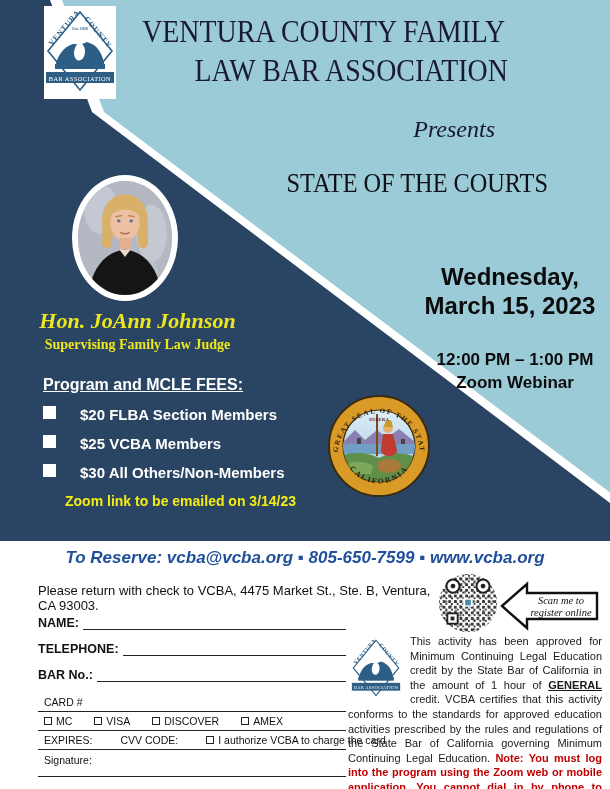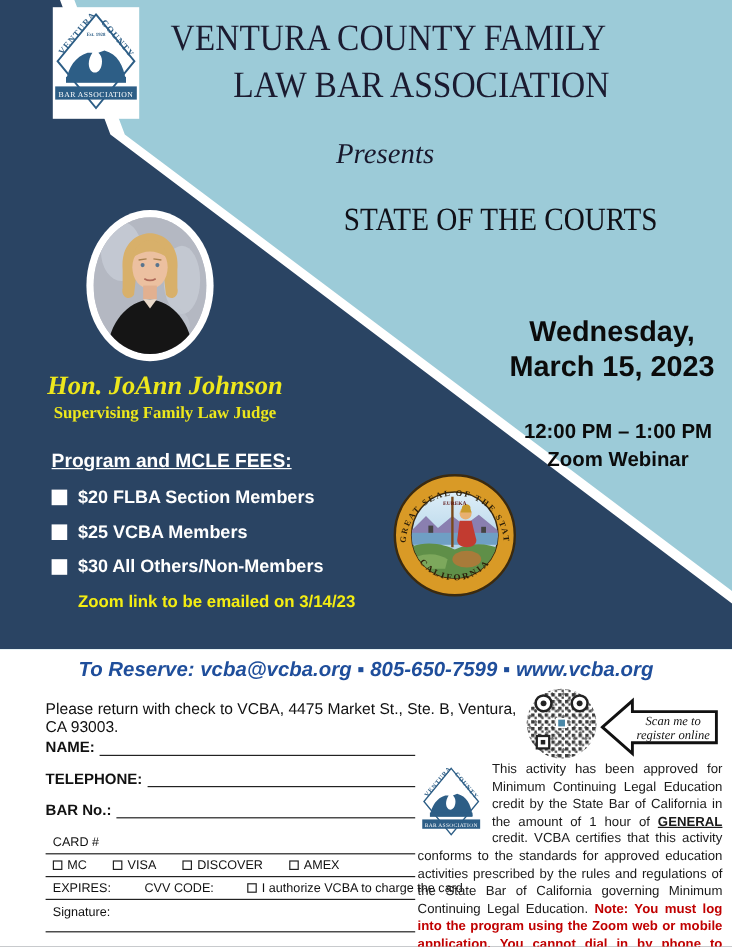--- a/index.html
+++ b/index.html
@@ -15,21 +15,21 @@
 
   
   .logo-box { position:absolute; left:44px; top:6px; width:72px; height:93px; background:#fff; }
   .logo-svg { width:100%; height:100%; display:block; }
 
   
   .title-block { position:absolute; left:95px; top:12px; width:430px; text-align:right;
     font-family:"Liberation Serif", serif; color:#1B1B30; font-size:31px; line-height:39px; font-weight:500; }
   .title-block .tline { display:inline-block; transform:scaleX(.9); white-space:nowrap; }
   .title-line2 { padding-left:48px; }
-  .presents { position:absolute; left:280px; top:116px; width:215px; text-align:left;
+  .presents { position:absolute; left:280px; top:116px; width:215px; text-align:right;
     font-family:"Liberation Serif", serif; font-style:italic; font-size:24px; color:#18182c; }
   .event-title { position:absolute; left:230px; top:168px; width:375px; text-align:center;
     font-family:"Liberation Serif", serif; font-size:27px; color:#101018; white-space:nowrap; }
   .event-title span { display:inline-block; transform:scaleX(.9); }
 
   .date-block { position:absolute; left:415px; top:262px; width:190px; text-align:center;
     font-weight:bold; font-size:24px; line-height:29px; color:#0b0b0b; }
   .time-block { position:absolute; left:420px; top:348px; width:190px; text-align:center;
     font-weight:bold; font-size:17px; line-height:23px; color:#0b0b0b; }
 
@@ -38,21 +38,21 @@
     border-radius:50%; background:#fff; padding:6px; }
   .photo { width:100%; height:100%; border-radius:50%; overflow:hidden; background:#b8bcc6; }
   .speaker-name { position:absolute; left:35px; top:308px; width:205px; text-align:center;
     font-family:"Liberation Serif", serif; font-style:italic; font-weight:bold; font-size:22px; color:#EDE71C; }
   .speaker-title { position:absolute; left:30px; top:337px; width:215px; text-align:center;
     font-family:"Liberation Serif", serif; font-weight:bold; font-size:14px; color:#EDE71C; }
 
   
   .fees { position:absolute; left:43px; top:376px; width:290px; color:#fff; }
   .fees-heading { font-weight:bold; font-size:16px; text-decoration:underline; margin-bottom:12px; }
-  .fee-item { display:flex; align-items:center; margin-bottom:12px; }
+  .fee-item { display:flex; align-items:flex-start; margin-bottom:12px;gap:15px; }
   .fee-cb { width:13px; height:13px; background:#fff; margin-right:9px; flex:0 0 auto; }
   .fee-label { font-weight:bold; font-size:15px; }
   .fee-zoom-note { margin:2px 0 0 22px; font-weight:bold; font-size:14px; color:#F4ED12; }
 
   .seal { position:absolute; left:327px; top:394px; width:104px; height:104px; }
 
   
   .reserve-line { position:absolute; left:0; top:548px; width:610px; text-align:center;
     font-weight:bold; font-size:17px; color:#1F4E9B;font-style:italic; }
   .mail-note { position:absolute; left:38px; top:583px; width:400px; font-size:13px; color:#111; }

